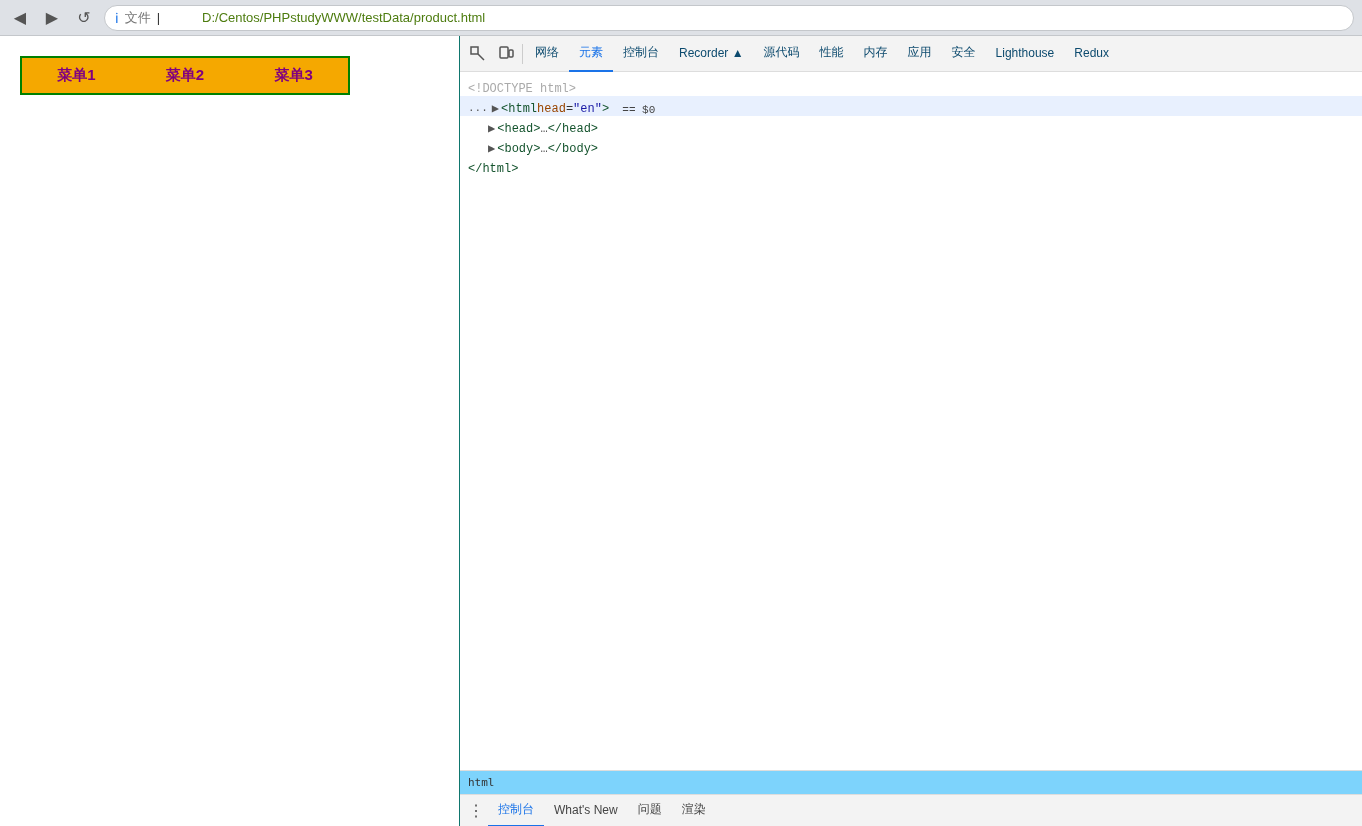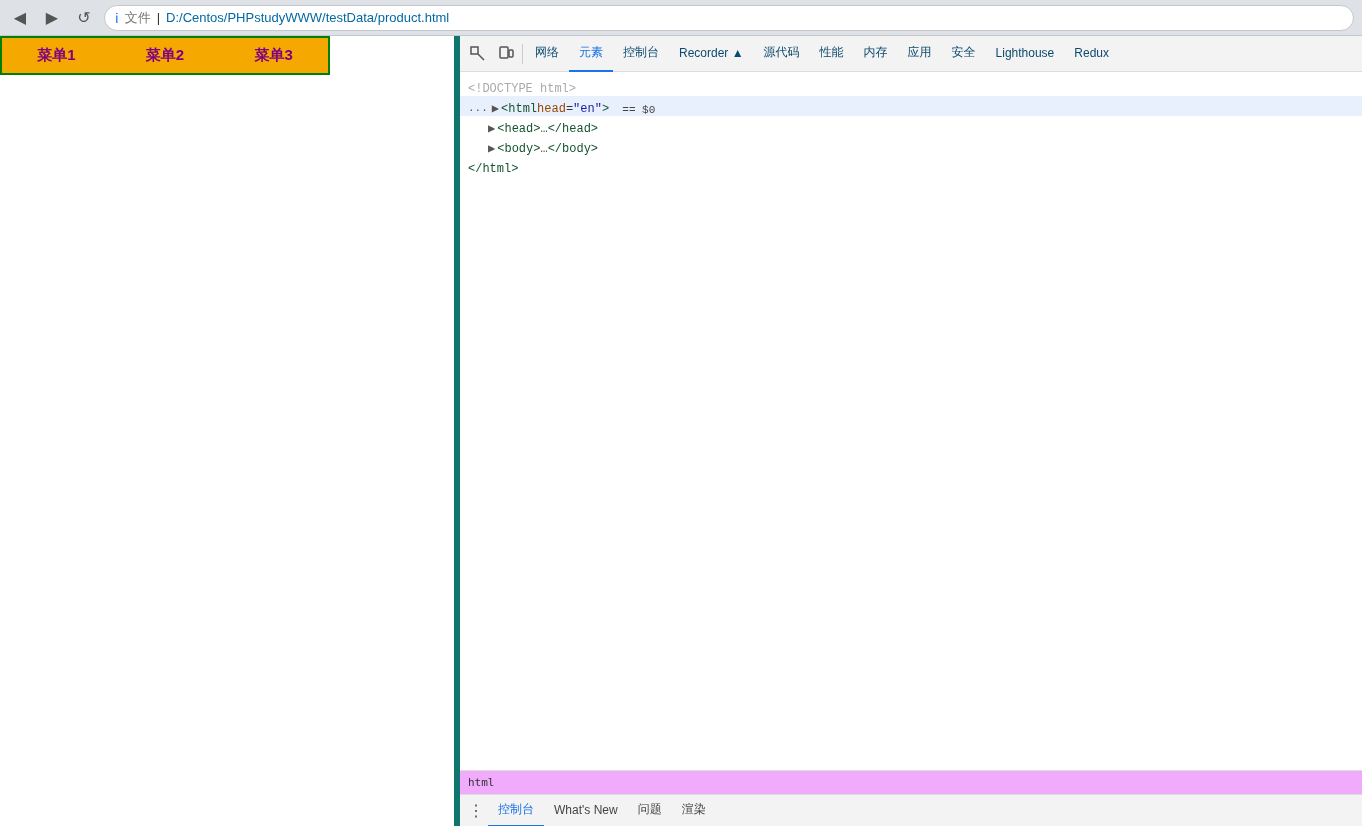--- a/index.html
+++ b/index.html
@@ -33,33 +33,34 @@
       display: flex;
       align-items: center;
       padding: 0 10px;
       gap: 6px;
       font-size: 13px;
       color: #333;
       border: 1px solid #c4c7cb;
     }
     .address-bar .info-icon { color: #1a73e8; font-size: 14px; }
     .address-bar .file-label { color: #777; }
-    .address-bar .url-text { color: #0369a1; }
+    .address-bar .url-text { color: #4d7c0f; margin-left: 36px; }
 
     
     .main-area {
       display: flex;
       height: calc(826px - 36px);
     }
 
     
     .browser-viewport {
       width: 460px;
       background: #fff;
-      border-right: 6px solid #0f766e;
+      padding: 20px;
+      border-right: 1px solid #0f766e;
       flex-shrink: 0;
     }
 
     
     .menu-table {
       border: 2px solid green;
       width: 330px;
     }
     .menu-table-header {
       background: #f5a800;
@@ -148,21 +149,21 @@
     .html-line .comment { color: #aaa; }
     .html-line .tag-name { color: #14532d; }
     .html-line .attr-name { color: #994500; }
     .html-line .attr-value { color: #1a1aa6; }
     .html-line .text-eq { color: #444; font-size: 11px; }
     .html-line .arrow { color: #555; margin-right: 2px; cursor: pointer; }
 
     
     .devtools-statusbar {
       height: 24px;
-      background: #f0abfc;
+      background: #7dd3fc;
       border-top: 1px solid #ddd;
       display: flex;
       align-items: center;
       padding: 0 8px;
       font-size: 11px;
       color: #333;
       font-family: monospace;
     }
 
     

